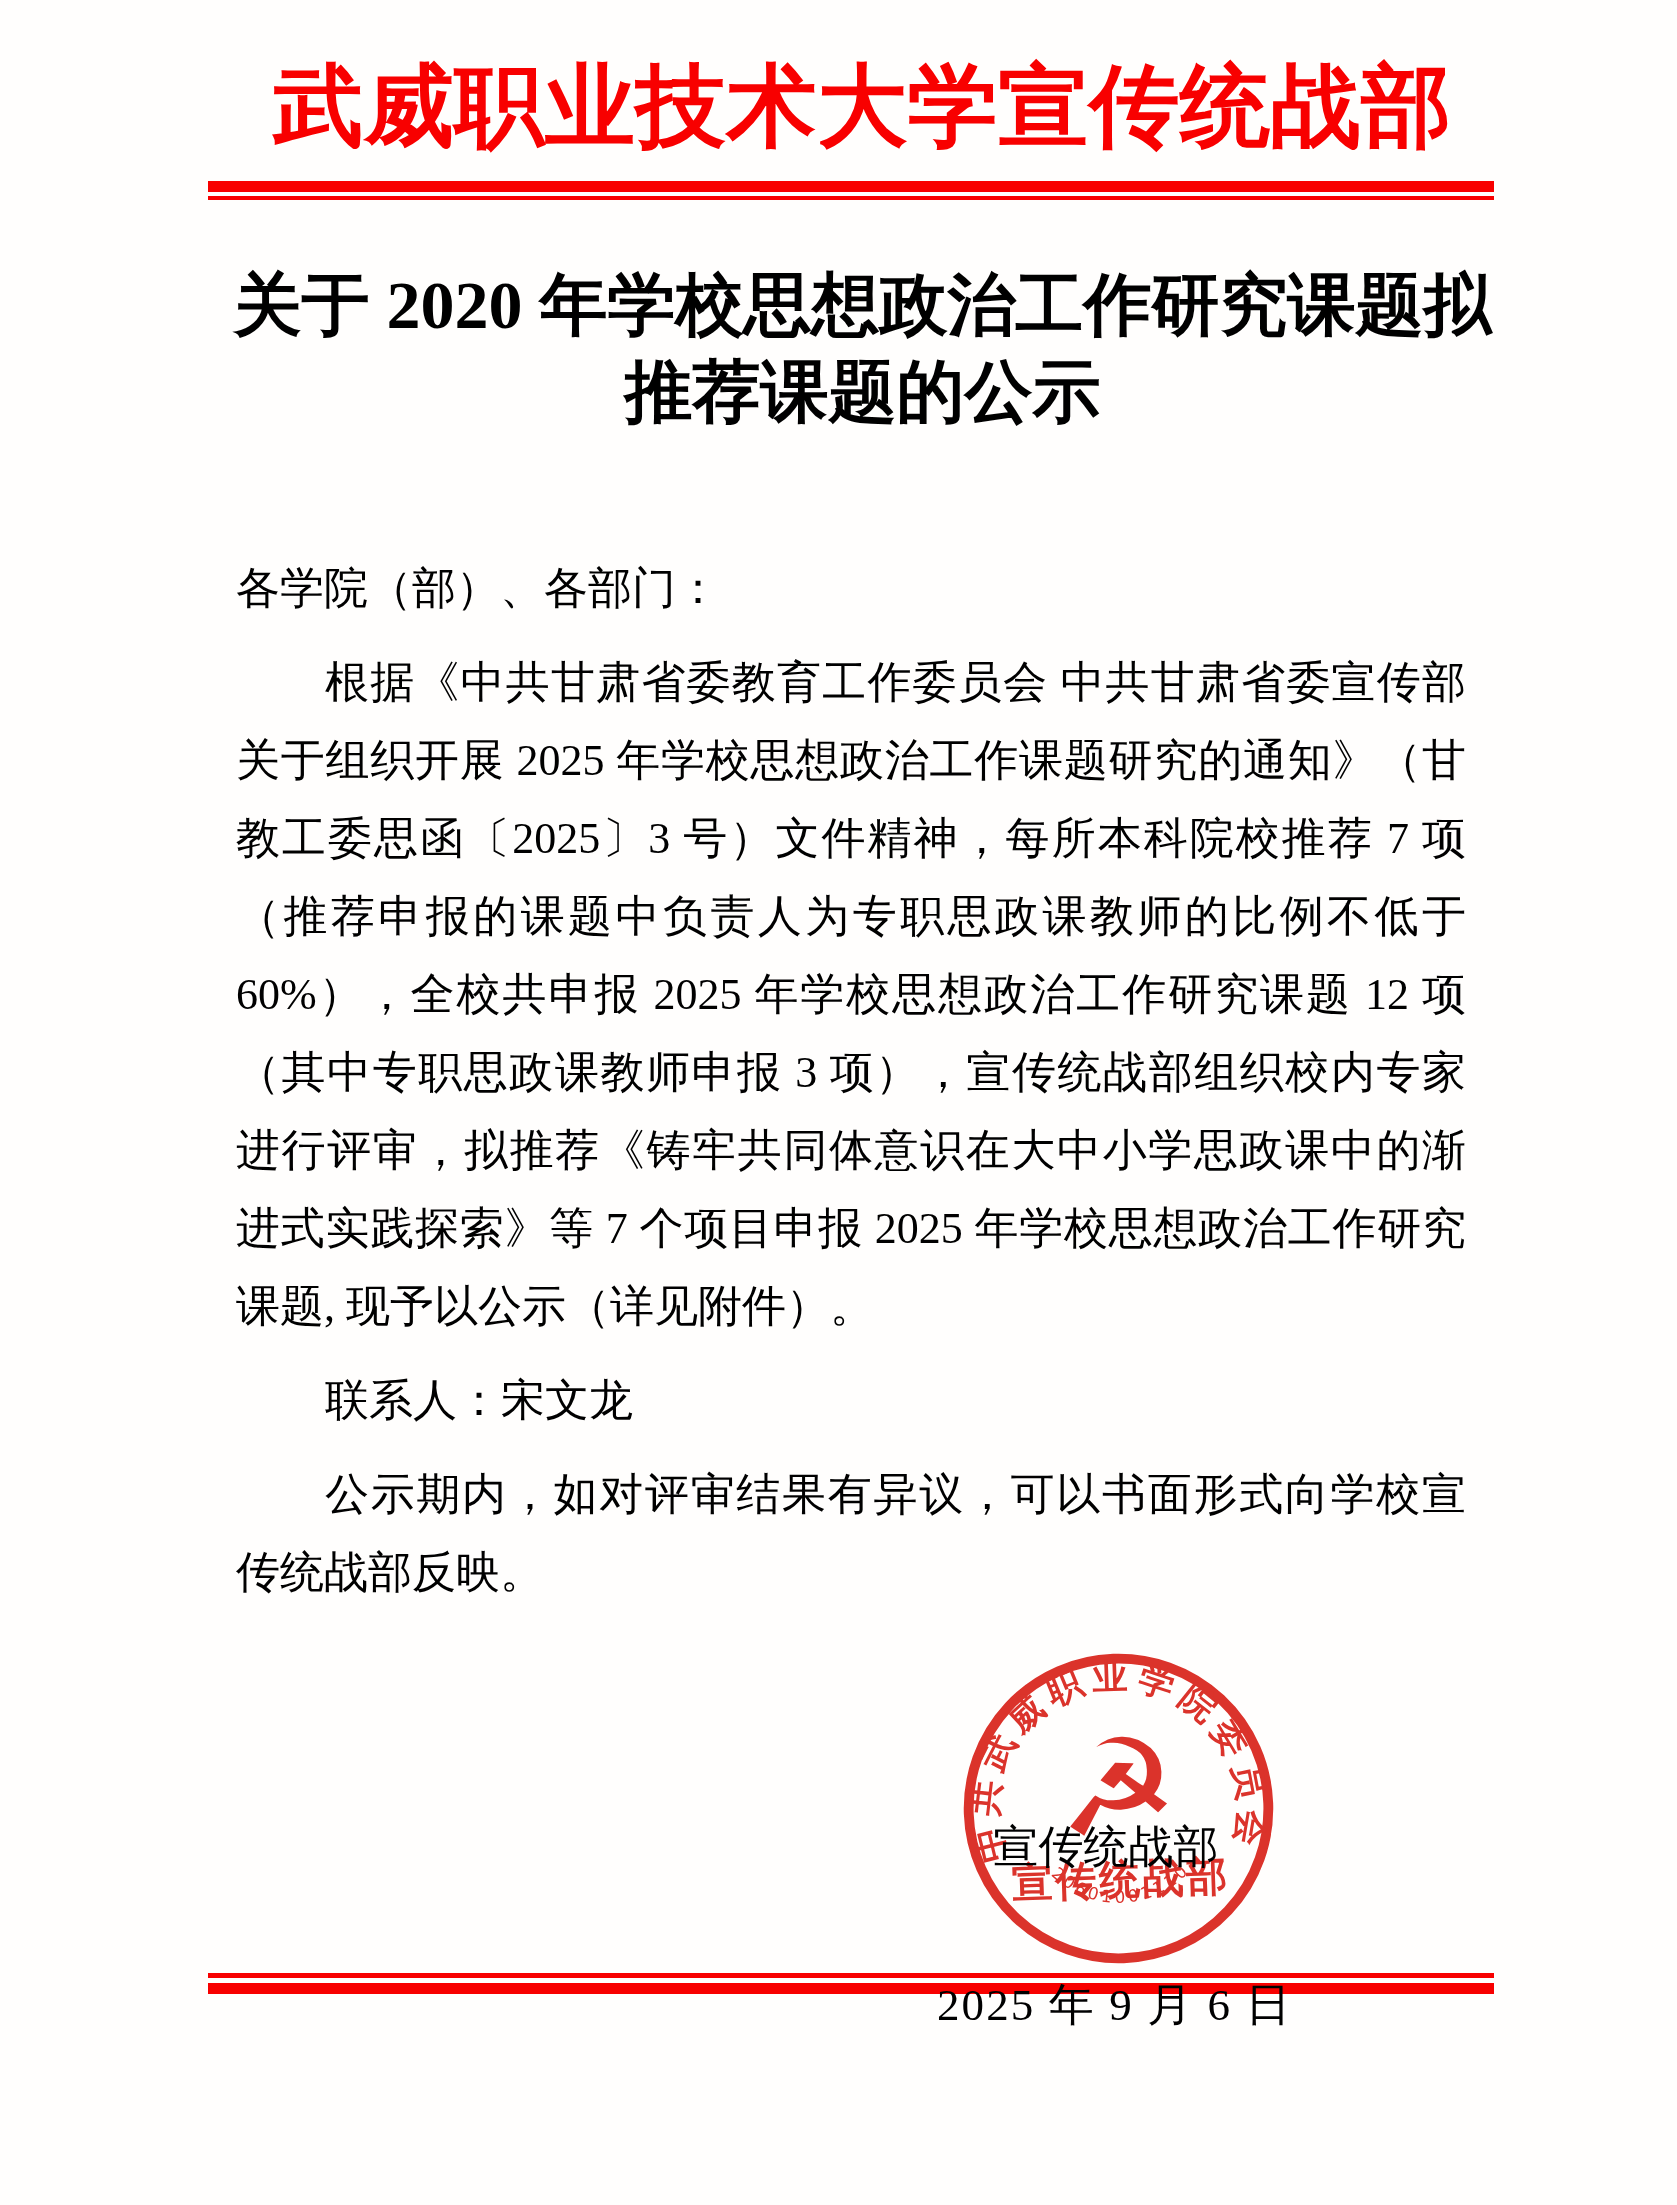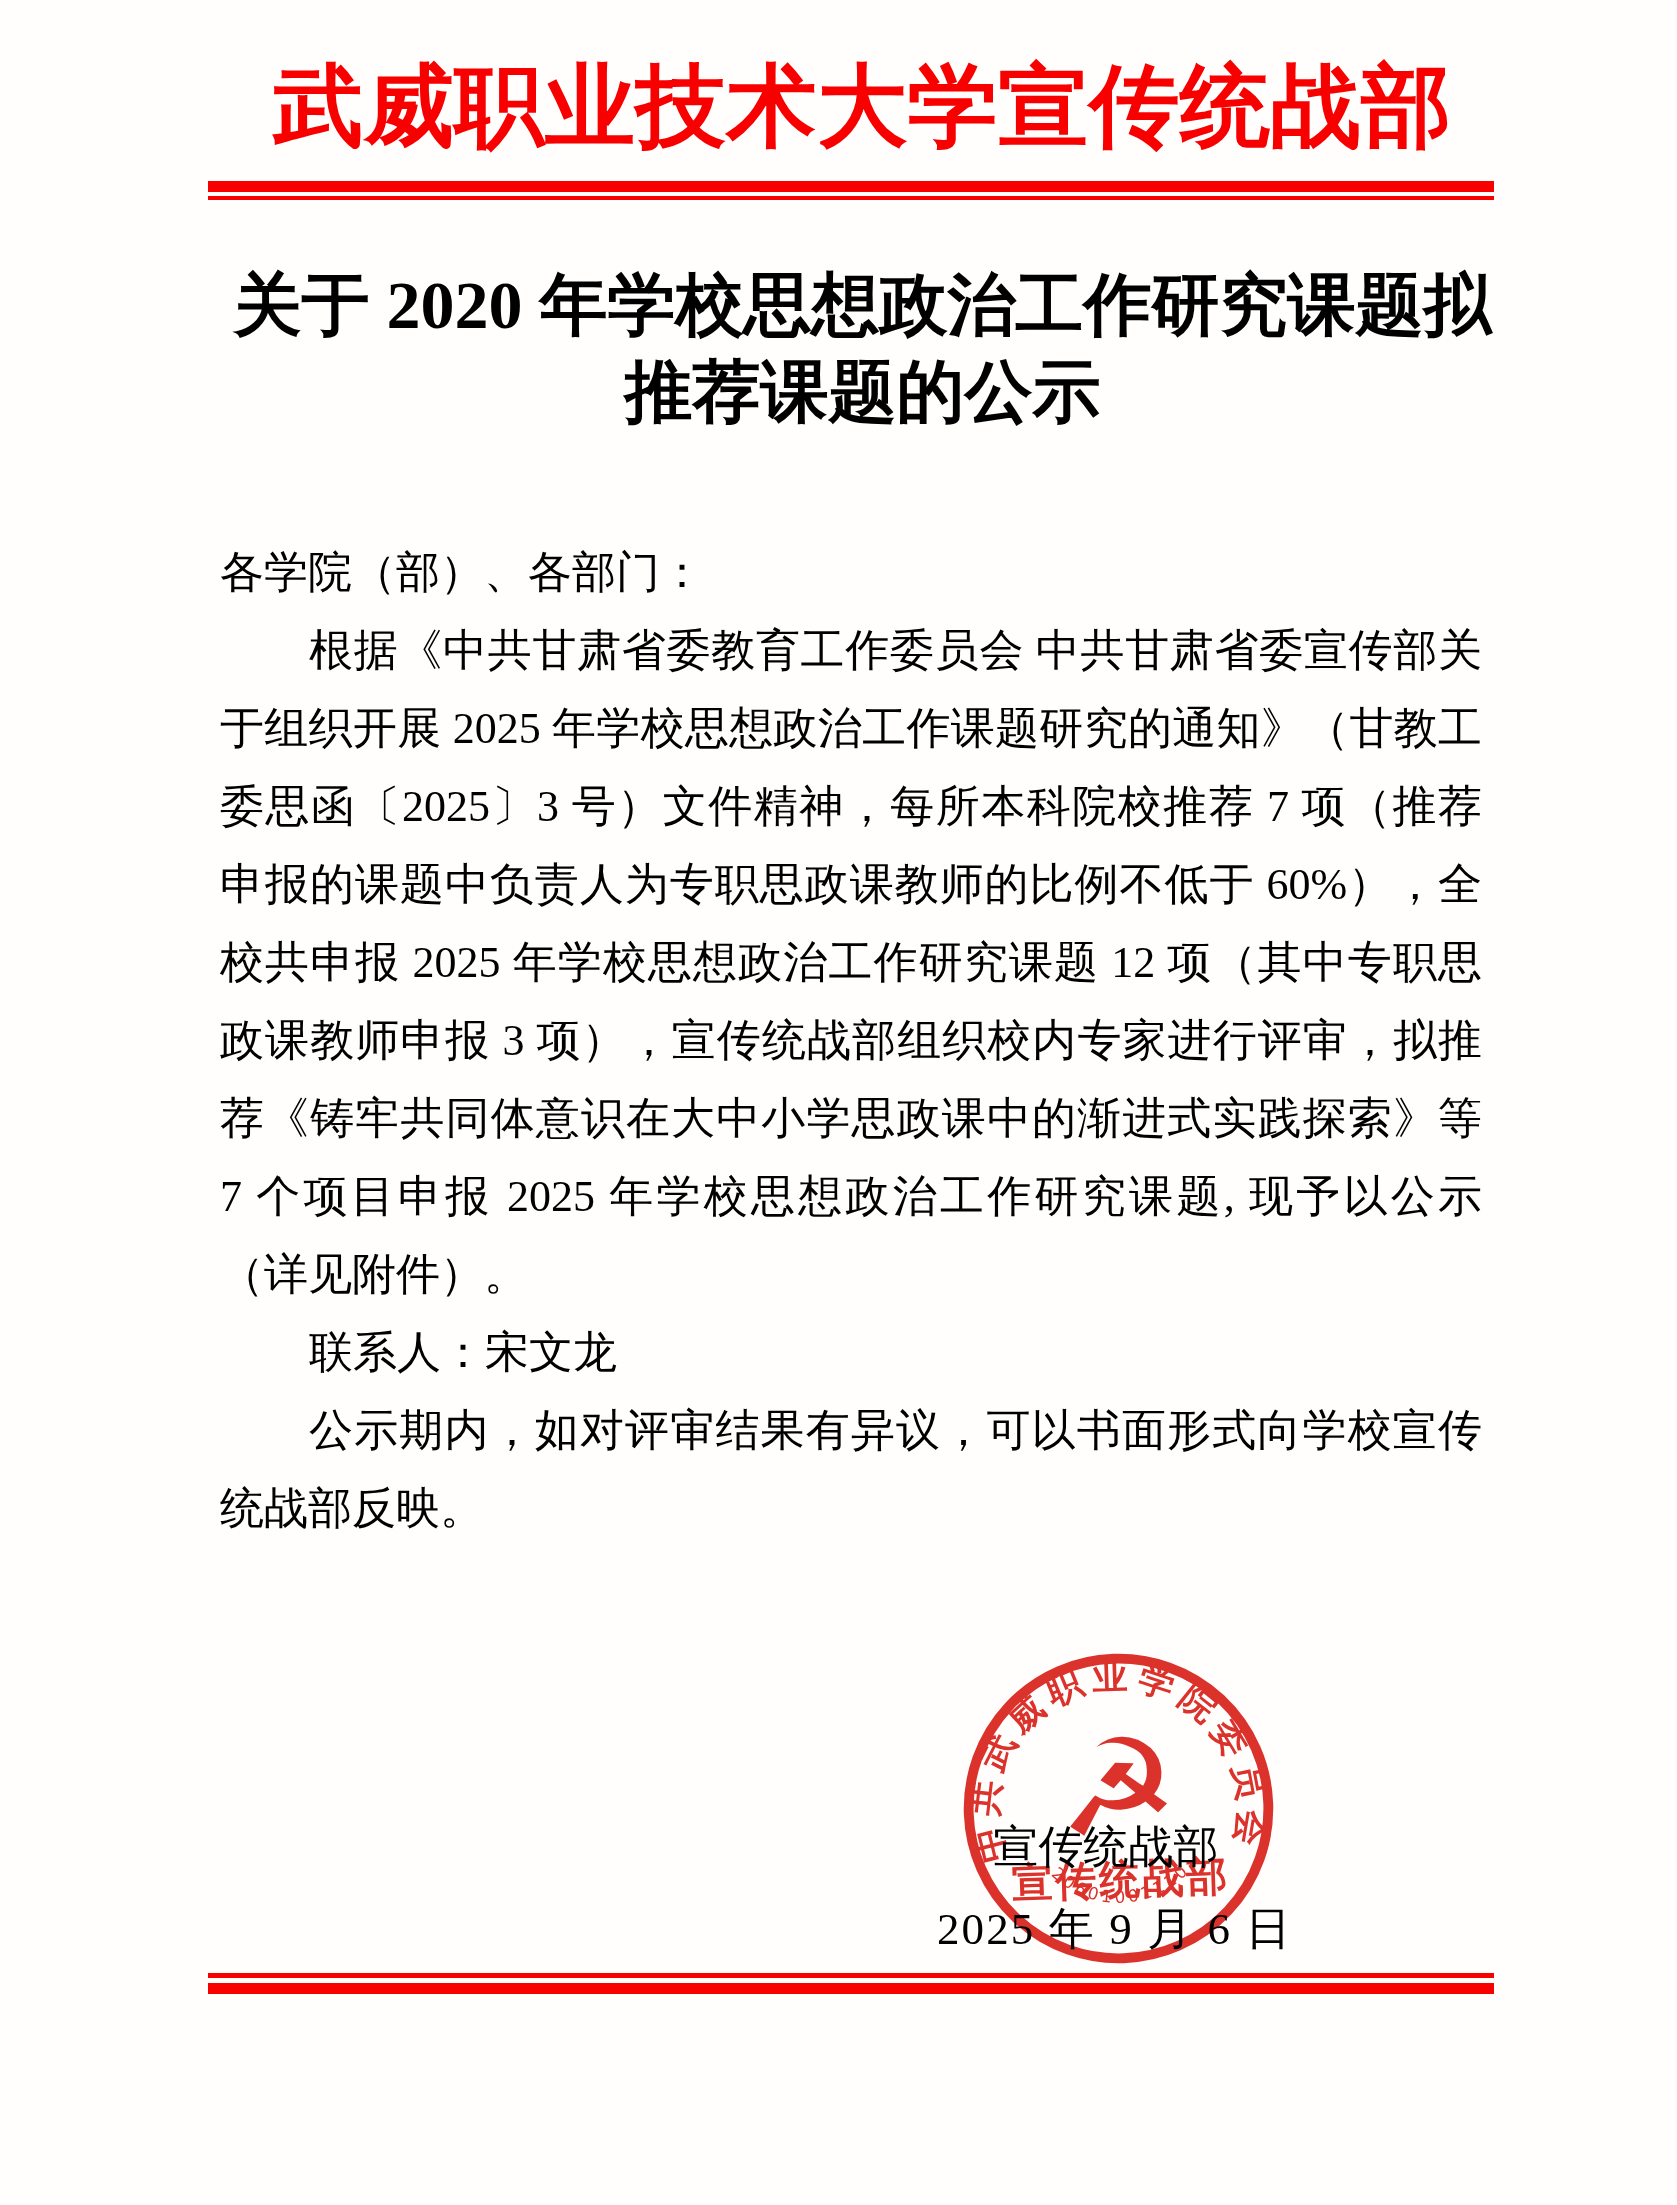--- a/index.html
+++ b/index.html
@@ -32,30 +32,30 @@
     text-align:center;
     font-size:68px;line-height:87px;font-weight:bold;
     color:#000;
   }
   
   .body-text{
     position:absolute;top:534px;left:220px;width:1262px;
     font-size:44px;line-height:78px;
     text-align:justify;
   }
-  .body-text p{margin:0;padding:0;}
+  .body-text p{margin:16px;padding:0;}
   .body-text p.indent{text-indent:89px;}
   
   .sig-name{
     position:absolute;top:1817px;left:990px;width:232px;
     text-align:center;font-size:45px;z-index:3;
     white-space:nowrap;
   }
   .sig-date{
-    position:absolute;top:1899px;left:937px;width:352px;
+    position:absolute;top:1975px;left:937px;width:352px;
     text-align:center;font-size:45px;letter-spacing:2.1px;z-index:3;
     white-space:nowrap;
   }
   
   .stamp{
     position:absolute;top:1646px;left:956px;width:325px;height:325px;
     z-index:2;opacity:.93;
     transform:rotate(-2deg);
   }
   .stamp svg{width:100%;height:100%;}

